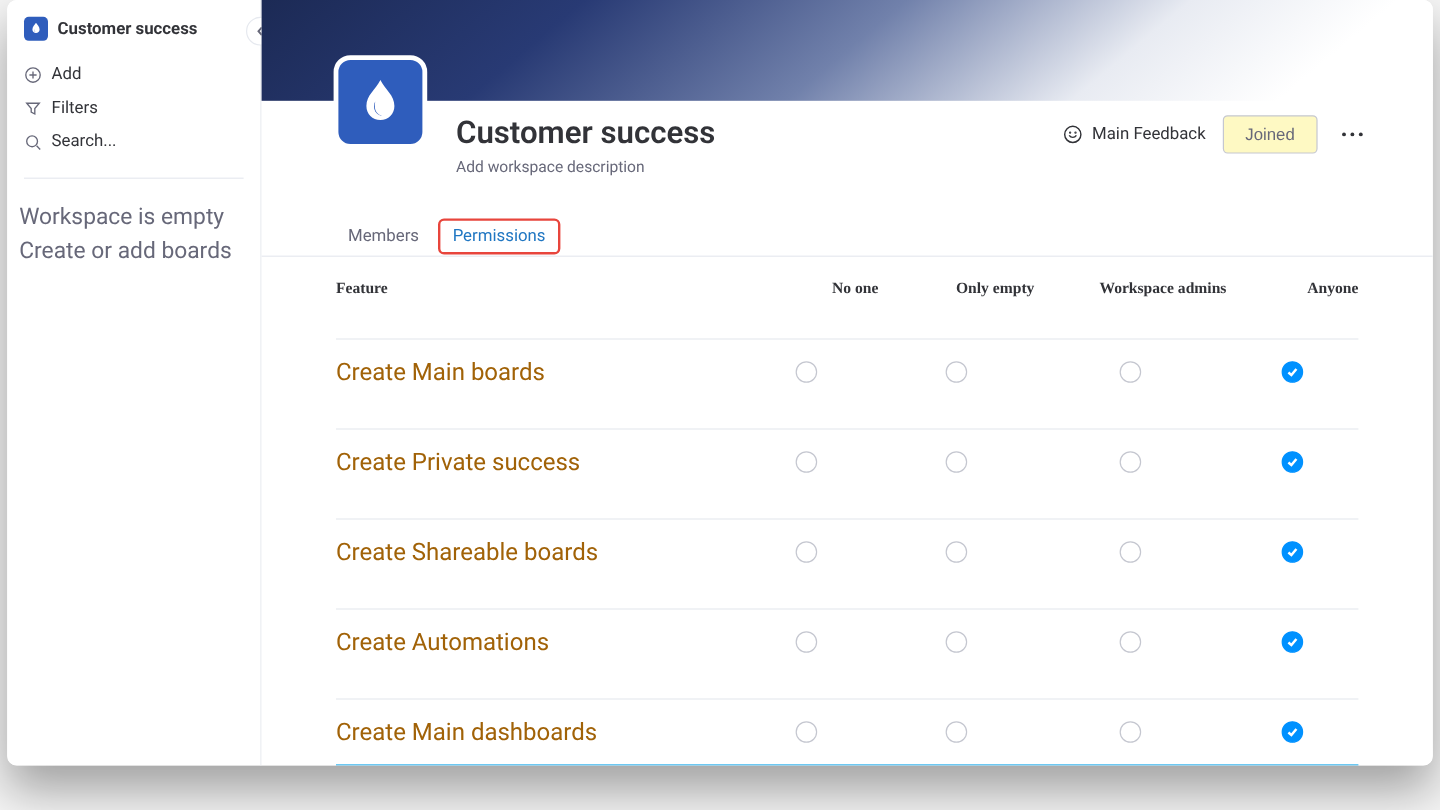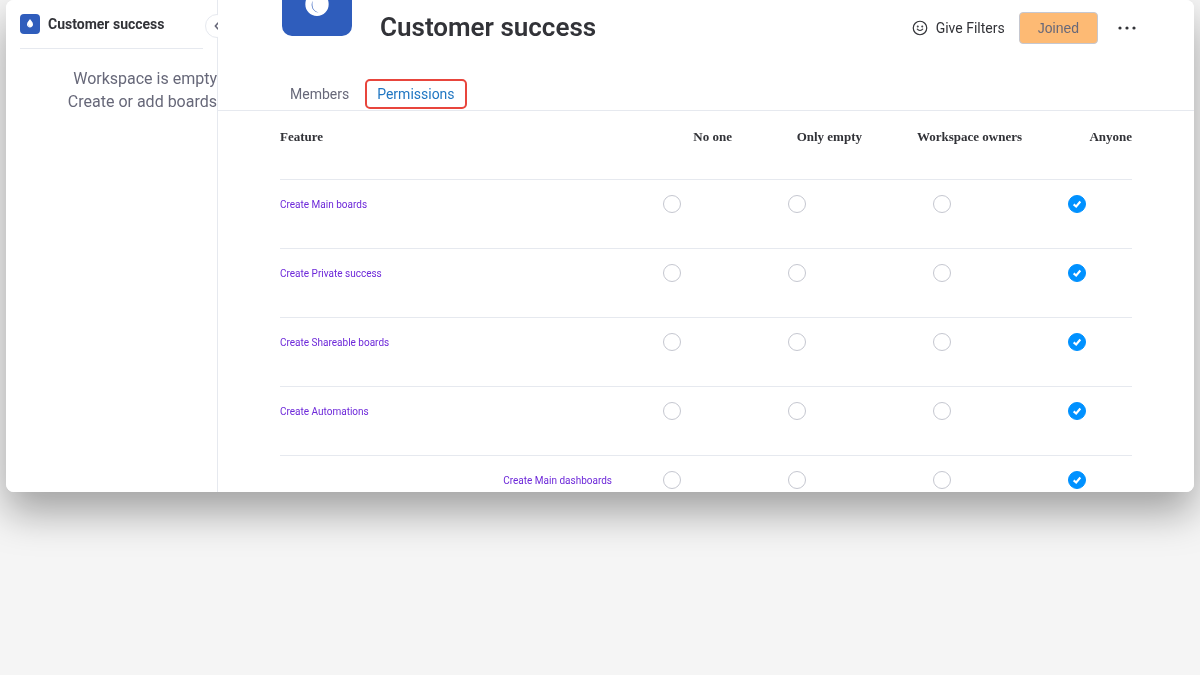--- a/index.html
+++ b/index.html
@@ -5,21 +5,21 @@
   * { box-sizing: border-box; margin: 0; padding: 0; }
   body {
     font-family: -apple-system, BlinkMacSystemFont, "Segoe UI", Roboto, Helvetica, Arial, sans-serif;
     background: #f5f5f5;
     width: 1200px;
     height: 675px;
     overflow: hidden;
   }
   .app-frame {
     width: 1188px;
-    height: 492px;
+    height: 638px;
     margin: 0 auto;
     background: #fff;
     border-radius: 8px;
     box-shadow: 0 20px 40px rgba(0,0,0,0.35);
     display: flex;
     overflow: hidden;
     position: relative;
   }
   
   .sidebar {
@@ -64,23 +64,23 @@
     padding: 6px 0;
     font-size: 14px;
     color: #323338;
     cursor: pointer;
   }
   .sidebar-action svg { width: 15px; height: 15px; stroke: #676879; fill:none; stroke-width:1.5; }
   .sidebar-divider {
     height: 1px; background: #e6e9ef; margin: 4px 14px;
   }
   .empty-state {
-    text-align: right;
-    padding: 14px 0;
-    font-size: 16px;
+    text-align: left;
+    padding: 14px 10px;
+    font-size: 19px;
     color: #676879;
     line-height: 1.45;
   }
 
   
   .main {
     flex: 1;
     display: flex;
     flex-direction: column;
     position: relative;
@@ -129,21 +129,21 @@
     padding-right: 20px;
   }
   .feedback-link {
     display: flex; align-items: center; gap: 7px;
     font-size: 14px; color: #323338; cursor: pointer;
   }
   .feedback-link svg { width: 18px; height: 18px; stroke: #323338; fill:none; stroke-width:1.6; }
   .joined-btn {
     padding: 7px 18px;
     border: 1px solid #c5c7d0;
-    background: #fdba74;
+    background: #fef9c3;
     border-radius: 4px;
     font-size: 14px;
     color: #676879;
     cursor: pointer;
   }
   .more-btn {
     width: 30px; height: 30px;
     display: flex; align-items: center; justify-content: center;
     cursor: pointer;
   }
@@ -186,25 +186,25 @@
     font-size: 13px;
     font-weight: 700;
     color: #323338;
     font-family: Liberation Serif, serif;
   }
   .perm-head .col { text-align: right; }
   .perm-head .col:first-child { text-align: left; }
   .perm-row {
     padding: 15px 0;
     border-top: 1px solid #e6e9ef;
-    font-size: 10px;
-    color: #6d28d9;
+    font-size: 20px;
+    color: #a16207;
     margin-top: 20px;
   }
-  .perm-row:last-child { border-bottom: 6px solid #0ea5e9; text-align: right; }
+  .perm-row:last-child { border-bottom: 1px solid #0ea5e9; }
   .radio-cell { display: flex; justify-content: center; }
   .radio {
     width: 18px; height: 18px;
     border: 1.5px solid #c5c7d0;
     border-radius: 50%;
     cursor: pointer;
   }
   .radio.checked {
     background: #0ea5e9;
     border-color: #0ea5e9;
@@ -229,20 +229,43 @@
           </svg>
       </div>
       <div class="sidebar-title">Customer success</div>
     </div>
     <div class="collapse-btn">
       <svg viewBox="0 0 10 10">
           <polyline points="6.5,1 3,5 6.5,9"></polyline>
         </svg>
     </div>
 
+    <div class="sidebar-actions">
+      <div class="sidebar-action">
+        <svg viewBox="0 0 20 20">
+            <circle cx="10" cy="10" r="8"></circle>
+            <line x1="10" y1="6" x2="10" y2="14"></line>
+            <line x1="6" y1="10" x2="14" y2="10"></line>
+          </svg>
+        <span>Add</span>
+      </div>
+      <div class="sidebar-action">
+        <svg viewBox="0 0 20 20">
+            <polygon points="3,4 17,4 12,10 12,16 8,14 8,10"></polygon>
+          </svg>
+        <span>Filters</span>
+      </div>
+      <div class="sidebar-action">
+        <svg viewBox="0 0 20 20">
+            <circle cx="9" cy="9" r="6"></circle>
+            <line x1="14" y1="14" x2="18" y2="18"></line>
+          </svg>
+        <span>Search...</span>
+      </div>
+    </div>
 
     <div class="sidebar-divider"></div>
 
     <div class="empty-state">
       <div>Workspace is empty</div>
       <div>Create or add boards</div>
     </div>
   </aside>
 
   <main class="main">
@@ -250,30 +273,31 @@
 
     <div class="workspace-header">
       <div class="workspace-icon">
         <svg viewBox="0 0 24 24">
             <path d="M12 1C9.5 6 5 8.5 5 14c0 4 3 7 7 7s7-3 7-7c0-5.5-4.5-8-7-13zM10 17c.8 1.2 2 1.8 3 1.8-2.8 0-4.2-2.6-4.2-4.6 0-.9.2-1.7.6-2.4C9 14 9.2 15.8 10 17z"></path>
           </svg>
       </div>
       <div class="header-row">
         <div>
           <div class="workspace-title">Customer success</div>
+          <div class="workspace-desc">Add workspace description</div>
         </div>
         <div class="header-actions">
           <div class="feedback-link">
             <svg viewBox="0 0 24 24">
                 <circle cx="12" cy="12" r="9"></circle>
                 <path d="M8 13c1 1.5 2.3 2.3 4 2.3s3-.8 4-2.3"></path>
                 <circle cx="9" cy="10" r="0.5" fill="#323338"></circle>
                 <circle cx="15" cy="10" r="0.5" fill="#323338"></circle>
               </svg>
-            <span>Give Filters</span>
+            <span>Main Feedback</span>
           </div>
           <button class="joined-btn">Joined</button>
           <div class="more-btn">
             <svg viewBox="0 0 18 4">
                 <circle cx="2" cy="2" r="1.6"></circle>
                 <circle cx="9" cy="2" r="1.6"></circle>
                 <circle cx="16" cy="2" r="1.6"></circle>
               </svg>
           </div>
         </div>
@@ -283,21 +307,21 @@
     <div class="tabs">
       <div class="tab">Members</div>
       <div class="tab active">Permissions</div>
     </div>
 
     <div class="perm-table">
       <div class="perm-head">
         <div class="col">Feature</div>
         <div class="col">No one</div>
         <div class="col">Only empty</div>
-        <div class="col">Workspace owners</div>
+        <div class="col">Workspace admins</div>
         <div class="col">Anyone</div>
       </div>
       <div id="perm-rows">
           <div class="perm-row">
             <div>Create Main boards</div>
             <div class="radio-cell">
               <div class="radio"></div>
             </div>
             <div class="radio-cell">
               <div class="radio"></div>

